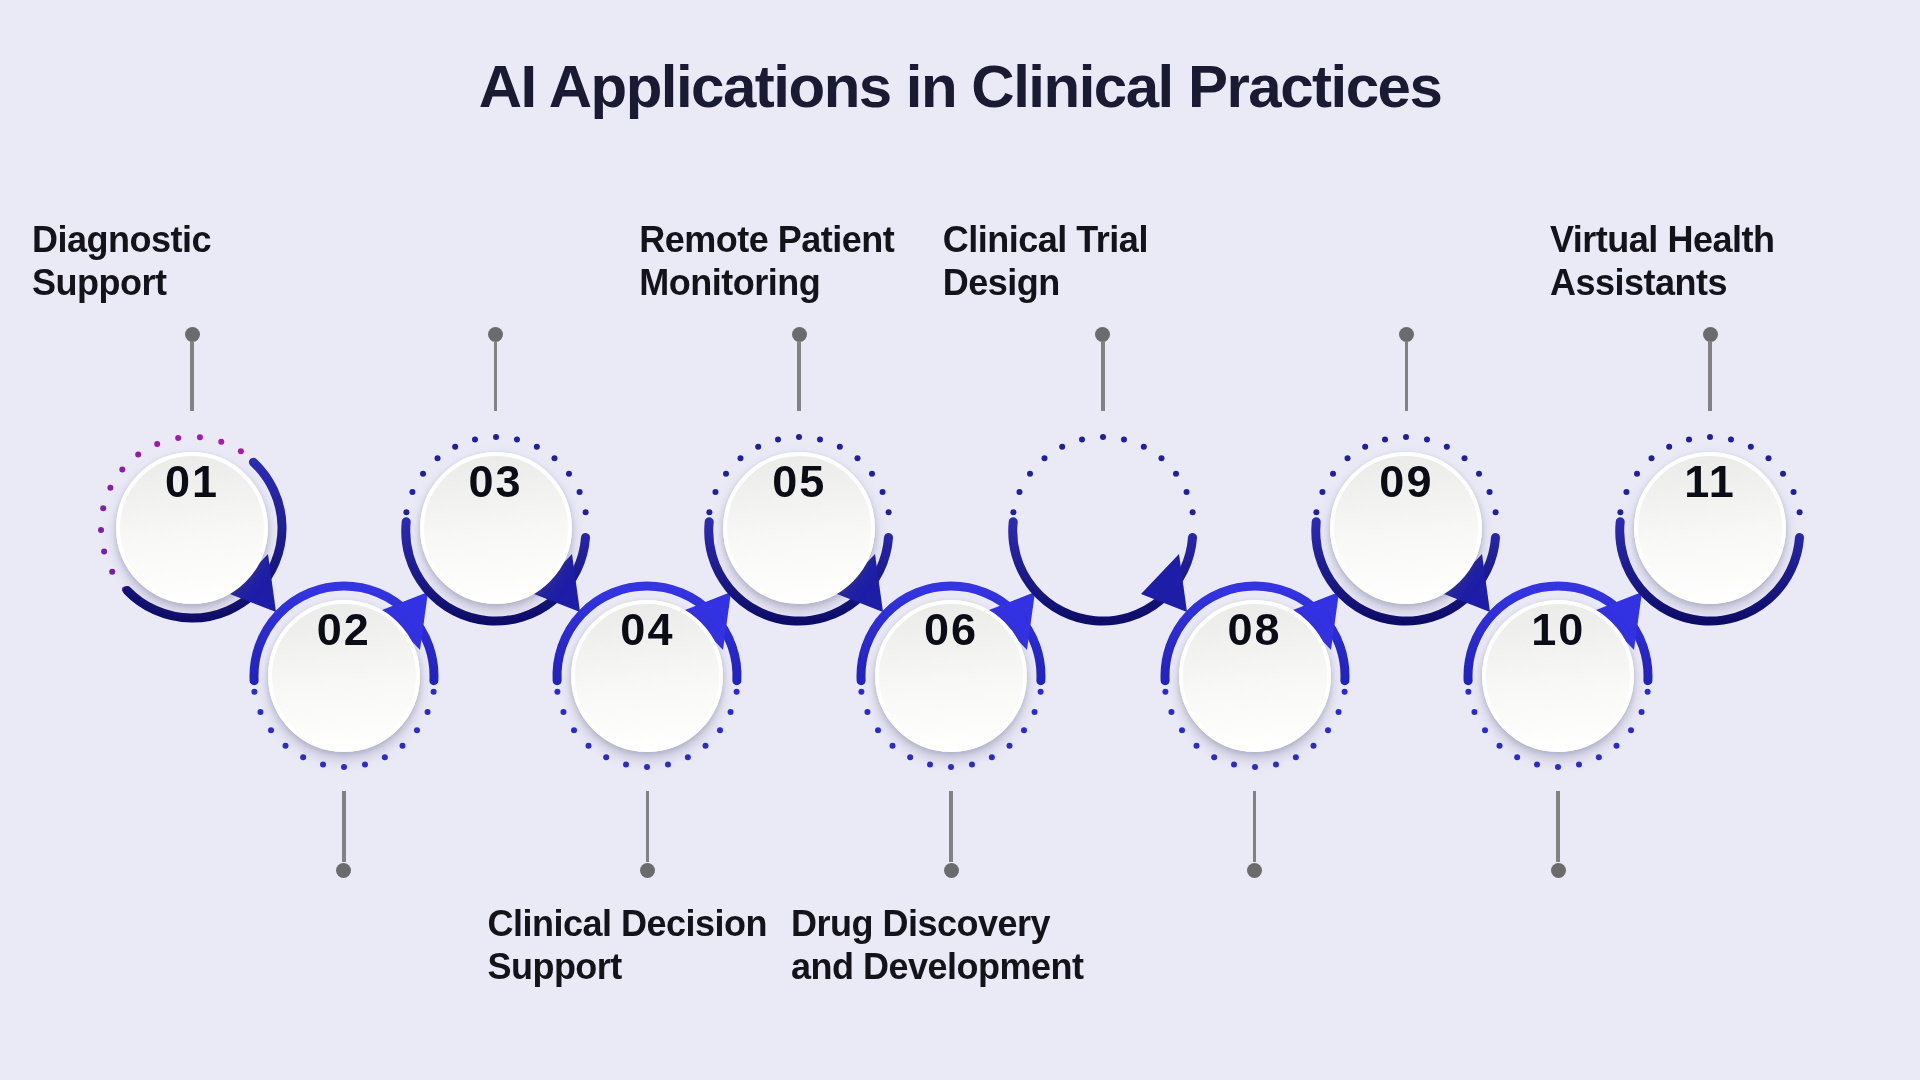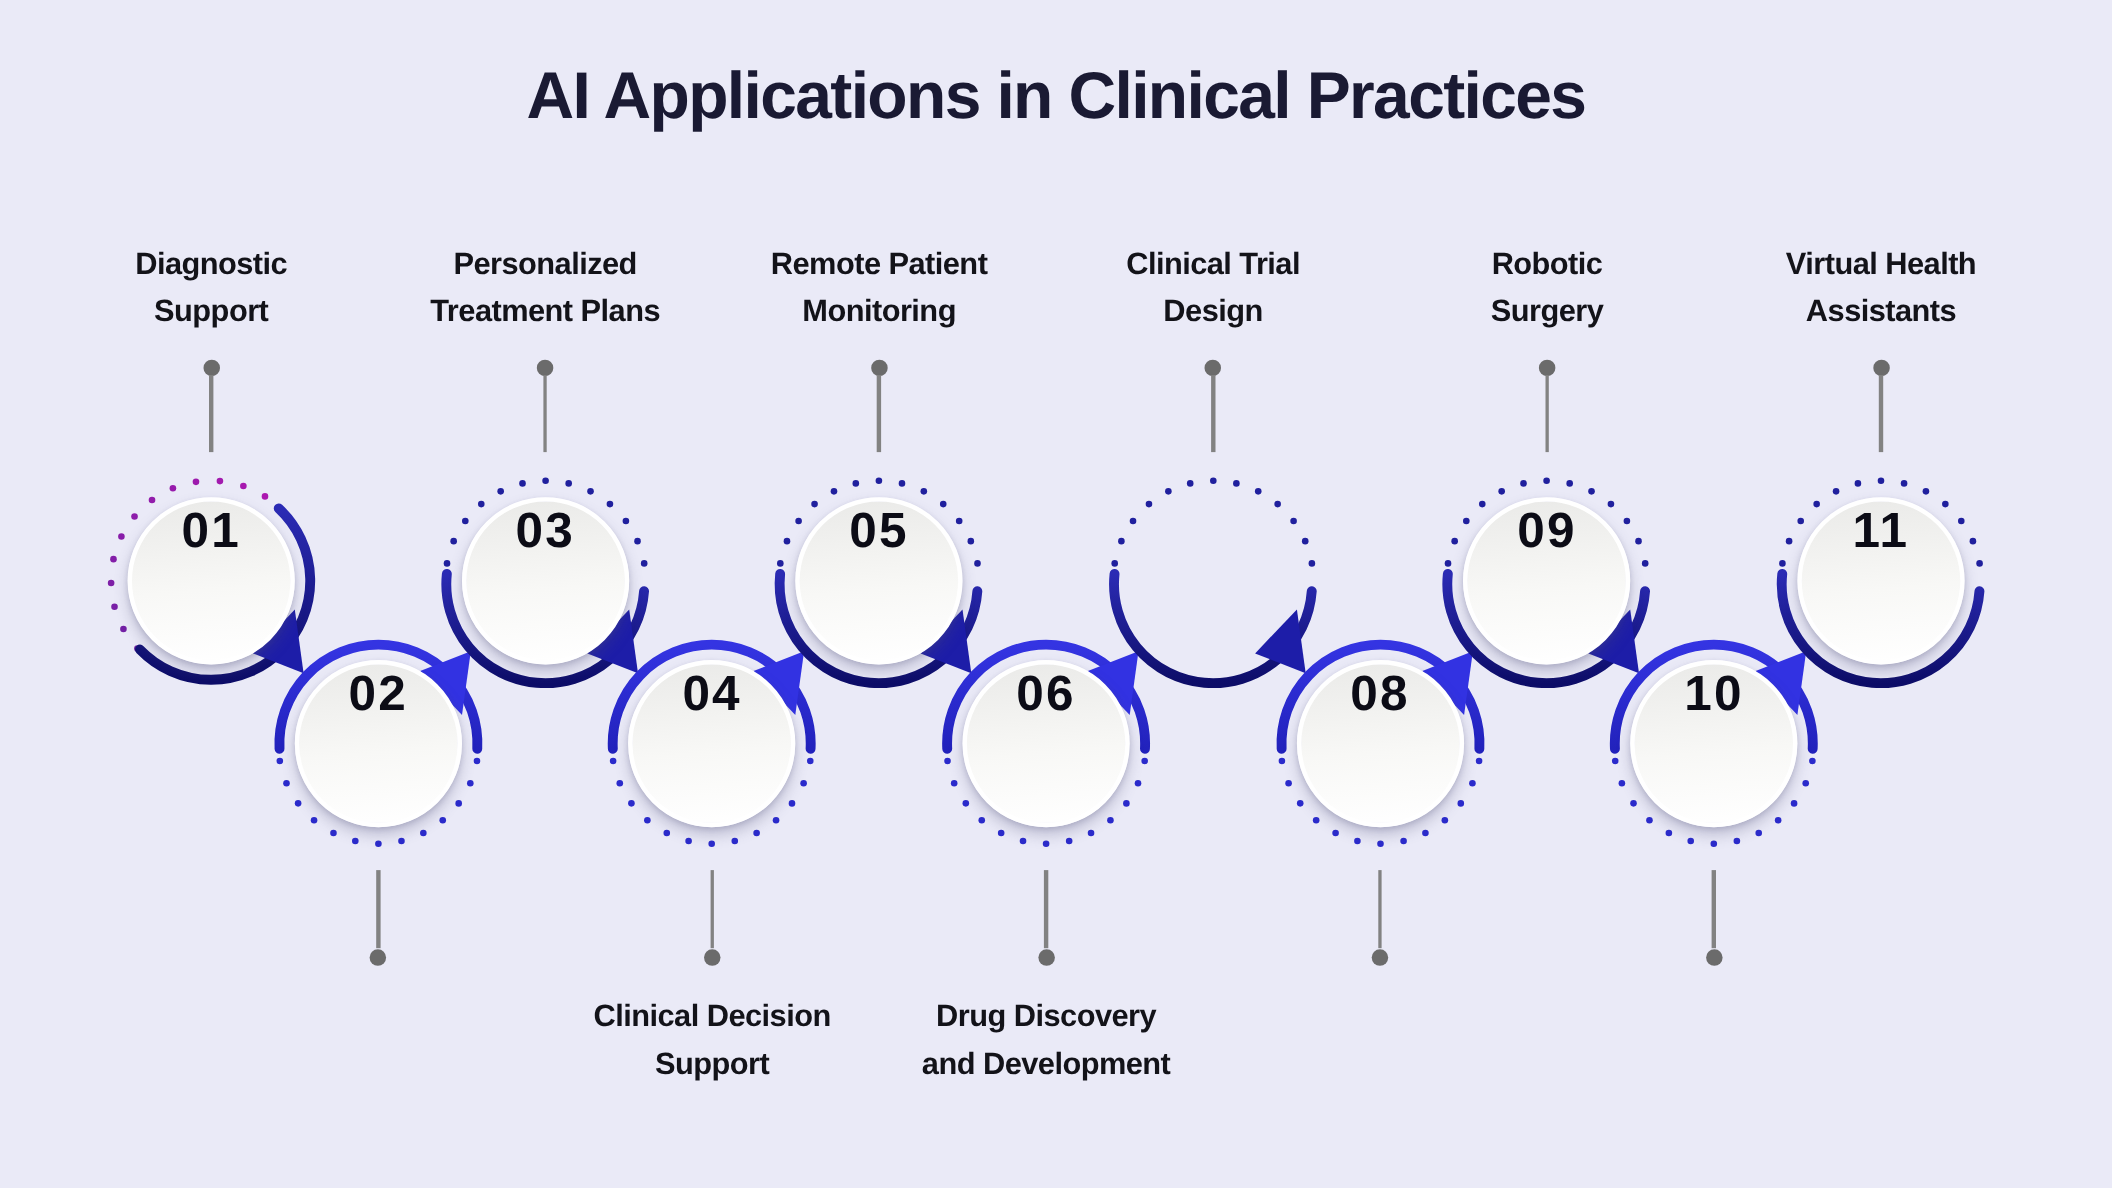--- a/index.html
+++ b/index.html
@@ -11,22 +11,22 @@
   .title{
     position:absolute;left:0;top:0;width:1920px;height:172px;margin:0;
     display:flex;align-items:center;justify-content:center;
     font-size:60px;font-weight:bold;letter-spacing:-1.5px;
     color:var(--title-color,#1A1A33);
   }
   .item{position:absolute;width:320px;height:620px;}
   .item.top{top:218px;}
   .item.bottom{top:400px;}
   .label{
-    position:absolute;left:0;width:320px;text-align:center;
-    font-size:28px;line-height:43px;font-weight:bold;letter-spacing:-0.5px;
+    position:absolute;left:0;width:320px;text-align:left;
+    font-size:36px;line-height:43px;font-weight:bold;letter-spacing:-0.5px;
     color:var(--label-color,#131319);white-space:pre-line;
   }
   .item.top .label{top:0px;}
   .item.bottom .label{top:502px;}
   .conn-dot{
     position:absolute;left:152.5px;width:15px;height:15px;border-radius:50%;
     background:var(--conn-dot,#6B6B6B);
   }
   .item.top .conn-dot{top:108.5px;}
   .item.bottom .conn-dot{top:462.5px;}
@@ -117,22 +117,20 @@
       <circle cx="219.62" cy="145.81" r="3" fill="var(--dot-bottom)"></circle>
       <path d="M 40.12 134.71 A 90 90 0 1 1 219.88 134.71" fill="none" stroke="url(#gB)" stroke-width="9" stroke-linecap="round"></path>
       <polygon points="214,46 168,64 206,104" fill="var(--arrow-bottom)"></polygon>
     </svg>
   <div class="circle">
       <span class="num">02</span>
     </div>
 </div>
 
 <div class="item top" style="left:335.6px">
-  <div class="label">Personalized
-Treatment Plans</div>
   <div class="conn-dot"></div>
   <div class="conn-line"></div>
   <svg class="ring" viewBox="0 0 260 260">
       <circle cx="40.38" cy="114.20" r="3" fill="var(--dot-top)"></circle>
       <circle cx="46.44" cy="93.96" r="3" fill="var(--dot-top)"></circle>
       <circle cx="57.01" cy="75.66" r="3" fill="var(--dot-top)"></circle>
       <circle cx="71.51" cy="60.29" r="3" fill="var(--dot-top)"></circle>
       <circle cx="89.16" cy="48.68" r="3" fill="var(--dot-top)"></circle>
       <circle cx="109.01" cy="41.45" r="3" fill="var(--dot-top)"></circle>
       <circle cx="130.00" cy="39.00" r="3" fill="var(--dot-top)"></circle>
@@ -274,22 +272,20 @@
       <circle cx="219.62" cy="145.81" r="3" fill="var(--dot-bottom)"></circle>
       <path d="M 40.12 134.71 A 90 90 0 1 1 219.88 134.71" fill="none" stroke="url(#gB)" stroke-width="9" stroke-linecap="round"></path>
       <polygon points="214,46 168,64 206,104" fill="var(--arrow-bottom)"></polygon>
     </svg>
   <div class="circle">
       <span class="num">08</span>
     </div>
 </div>
 
 <div class="item top" style="left:1246.4px">
-  <div class="label">Robotic
-Surgery</div>
   <div class="conn-dot"></div>
   <div class="conn-line"></div>
   <svg class="ring" viewBox="0 0 260 260">
       <circle cx="40.38" cy="114.20" r="3" fill="var(--dot-top)"></circle>
       <circle cx="46.44" cy="93.96" r="3" fill="var(--dot-top)"></circle>
       <circle cx="57.01" cy="75.66" r="3" fill="var(--dot-top)"></circle>
       <circle cx="71.51" cy="60.29" r="3" fill="var(--dot-top)"></circle>
       <circle cx="89.16" cy="48.68" r="3" fill="var(--dot-top)"></circle>
       <circle cx="109.01" cy="41.45" r="3" fill="var(--dot-top)"></circle>
       <circle cx="130.00" cy="39.00" r="3" fill="var(--dot-top)"></circle>

